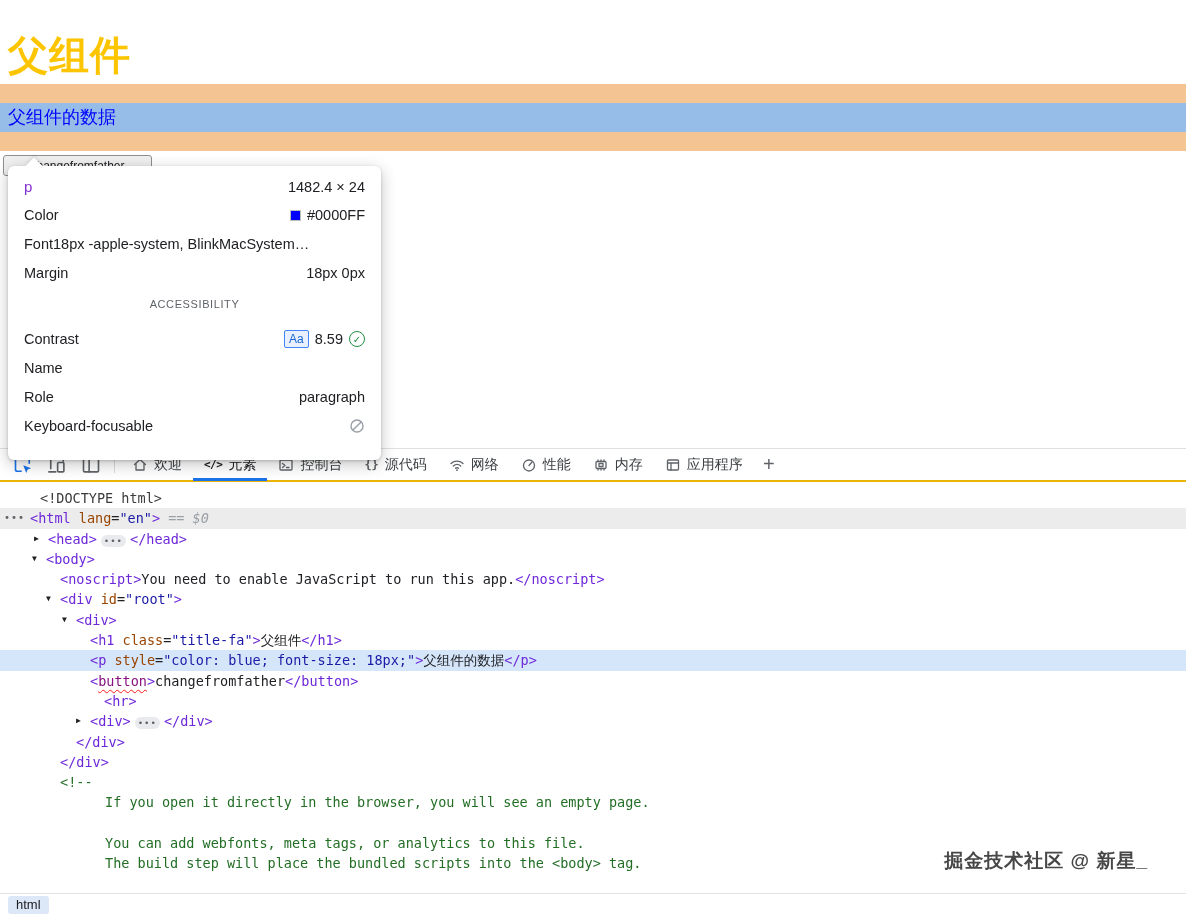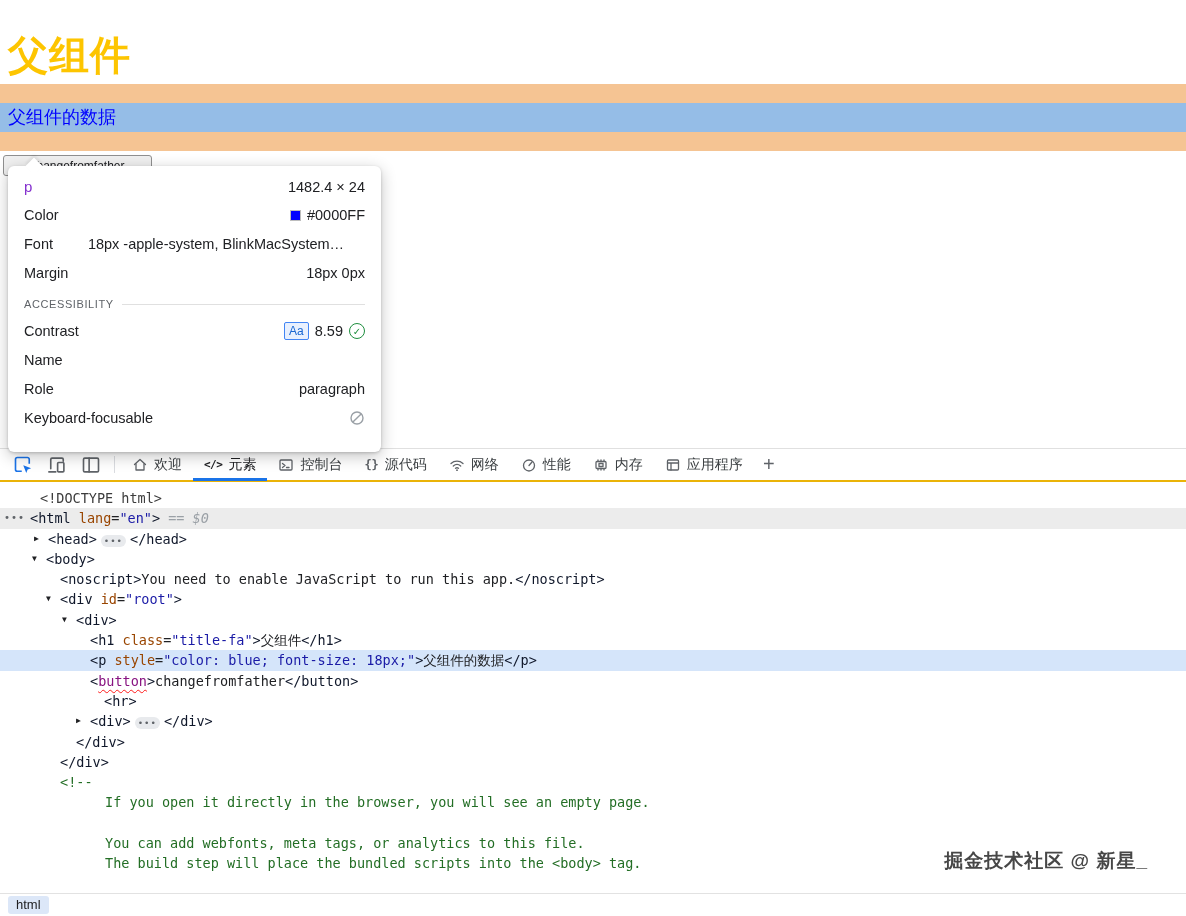--- a/index.html
+++ b/index.html
@@ -24,29 +24,29 @@
   .tooltip { position:absolute; left:8px; top:166px; width:373px; z-index:10; background:#fff;
     border-radius:6px; padding:12px 16px 14px;
     box-shadow:0 1px 3px rgba(0,0,0,.18), 0 4px 16px rgba(0,0,0,.24);
     font-size:14.5px; color:#202124; }
   .tip-caret { position:absolute; top:-6px; left:20px; width:12px; height:12px; background:#fff;
     transform:rotate(45deg); box-shadow:-2px -2px 3px rgba(0,0,0,.08); }
   .tip-header { display:flex; justify-content:space-between; align-items:center; margin-bottom:4px; }
   .tip-tag { color:#8430ce; font-size:15px; }
   .tip-dims { color:#202124; }
   .tip-row { display:flex; justify-content:space-between; align-items:center; margin:11px 0; min-height:18px; }
-  .val-left { flex:1; padding-left:14px; text-align:center; white-space:nowrap; overflow:hidden; }
+  .val-left { flex:1; text-align:left; white-space:nowrap; overflow:hidden; }
   .tip-right { display:flex; align-items:center; gap:6px; }
   .swatch { width:11px; height:11px; border:1px solid #bdbdbd; display:inline-block; }
   .aa-box { border:1px solid #4285f4; color:#1967d2; background:#e8f0fe; font-size:12px;
     padding:1px 4px; border-radius:2px; }
   .check-circle { width:16px; height:16px; border:1.6px solid #1e8e3e; border-radius:50%;
     color:#1e8e3e; font-size:10px; display:inline-flex; align-items:center; justify-content:center; }
   .tip-section { display:flex; align-items:center; gap:8px; color:#5f6368; font-size:11px;
-    letter-spacing:.6px; margin:16px 0 12px; }
+    letter-spacing:.6px; margin:16px 0 12px;flex-direction:column; }
   .sec-line { flex:1; height:1px; background:#e0e0e0; }
   .no-icon svg { display:block; }
   
   .devtools { position:absolute; left:0; top:448px; right:0; bottom:0; background:#fff;
     border-top:1px solid #e0e0e0; }
   .dt-toolbar { height:33px; display:flex; align-items:stretch; border-bottom:2px solid #eab308;
     padding-left:6px; background:#fff; }
   .icon-btn { width:34px; display:flex; align-items:center; justify-content:center; cursor:pointer; }
   .vsep { width:1px; background:#dadce0; margin:7px 6px; }
   .tabs { display:flex; align-items:stretch; }
@@ -60,21 +60,21 @@
     justify-content:center; cursor:pointer; }
   
   .dt-tree { padding-top:6px; height:calc(100% - 57px); overflow:hidden;
     font-family:"DejaVu Sans Mono","Liberation Mono",monospace; font-size:13.5px; }
   .tree-line { position:relative; height:20.3px; line-height:20.3px; white-space:pre; }
   .hl-gray { background:#ececec; }
   .hl-blue { background:#d5e5fa; }
   .arrow { position:absolute; top:0; font-size:8px; color:#202124; line-height:20.3px; }
   .left-dots { position:absolute; left:4px; color:#5f6368; font-size:10px; letter-spacing:1px; }
   .code { display:block; }
-  .tk-tag { color:#0f172a; }
+  .tk-tag { color:#6d28d9; }
   .tk-attr { color:#994500; }
   .tk-val { color:#1a1aa6; }
   .tk-plain { color:#202124; }
   .tk-text { color:#202124; }
   .tk-doctype { color:#3c3c3c; }
   .tk-dim { color:#9aa0a6; font-style:italic; }
   .tk-dots { color:#5f6368; background:#e8eaed; border-radius:7px; font-size:9px;
     padding:1px 3px; margin:0 4px; letter-spacing:1px; font-style:normal; }
   .tk-comment { color:#236e25; }
   .tk-tag-error { color:#881280; text-decoration:underline wavy #ff1a1a;

